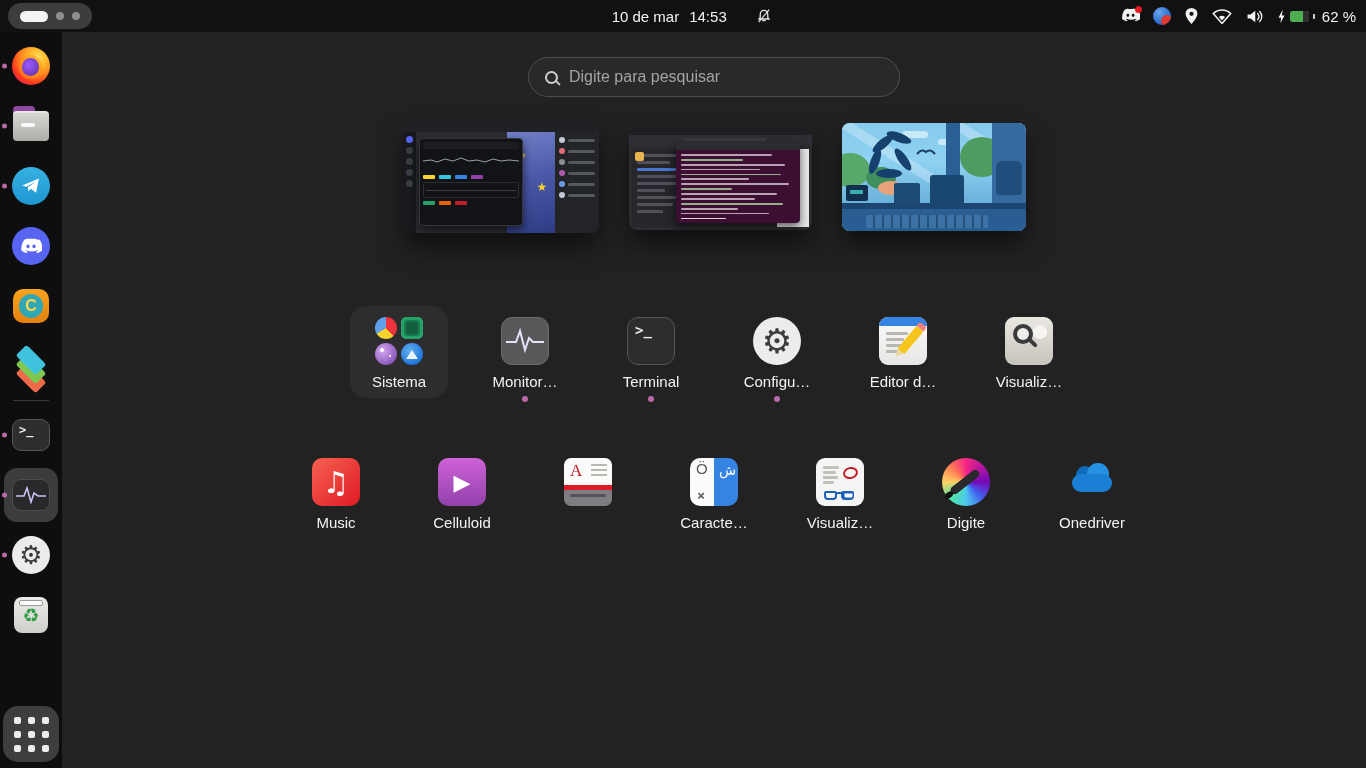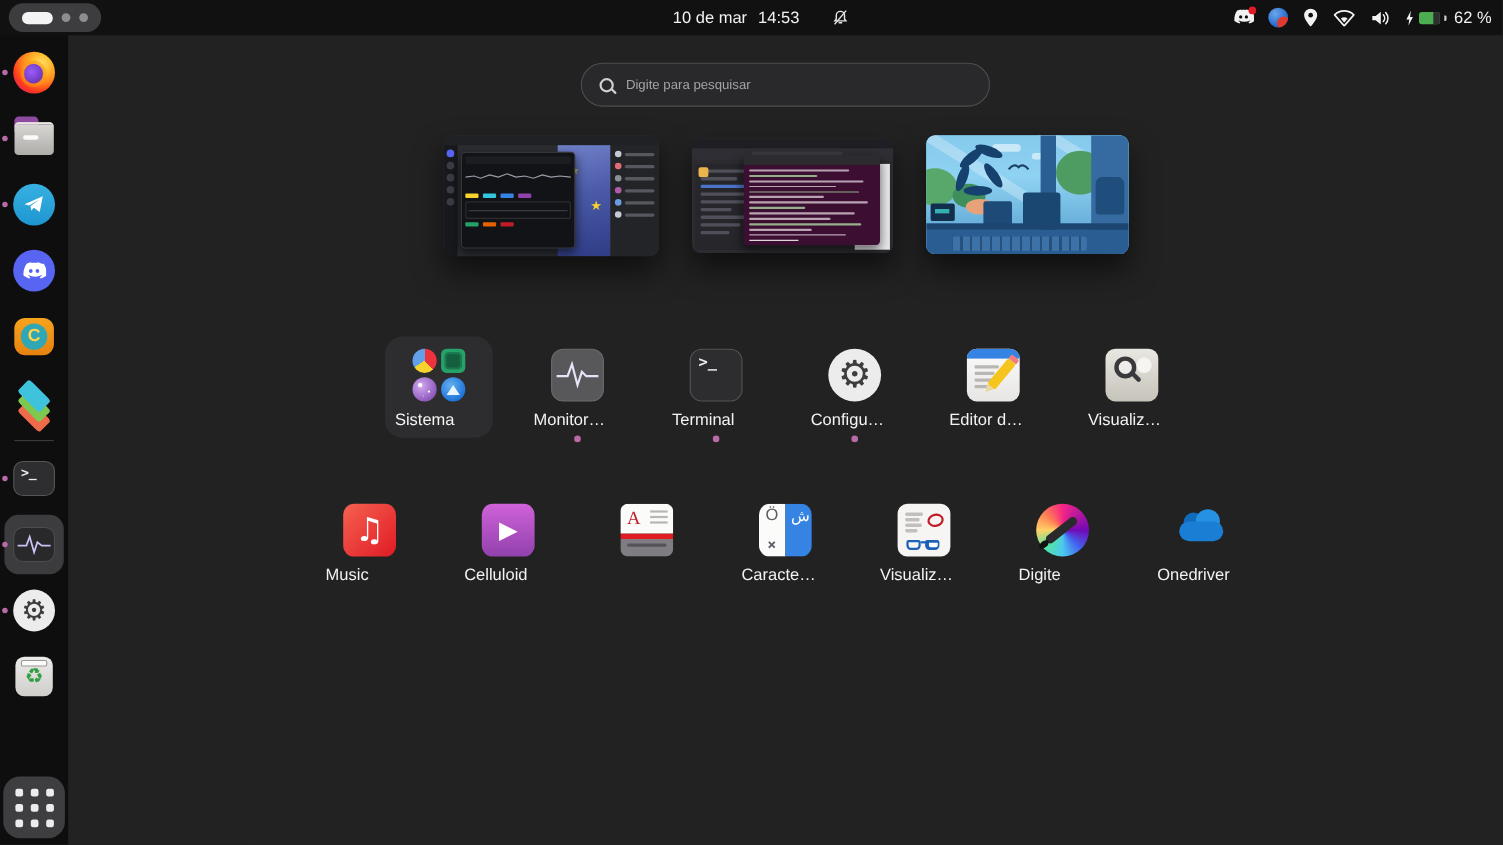--- a/index.html
+++ b/index.html
@@ -83,21 +83,21 @@
   .ic-trash::before { content:""; position:absolute; top:3px; left:5px; right:5px; height:4px; background:#fbfbfa; border-radius:2px; border:1px solid #9a9a98; }
   .ic-trash span { color:#2f9e44; font-size:19px; font-family:"DejaVu Sans",sans-serif; }
 
   
   .search-wrap { position:absolute; left:62px; right:0; top:57px; display:flex; justify-content:center; }
   .search { width:372px; height:40px; background:#29292b; border:1px solid #4e4e50; border-radius:21px;
     display:flex; align-items:center; padding:0 16px; gap:11px; }
   .mag { width:13px; height:13px; border:2px solid #cfcfcf; border-radius:50%; position:relative; flex:none; }
   .mag::after { content:""; position:absolute; width:6px; height:2px; background:#cfcfcf; transform:rotate(45deg);
     right:-5px; bottom:-2px; border-radius:1px; }
-  .search input { background:transparent; border:none; outline:none; color:#e8e8e8; font-size:12px; width:100%;
+  .search input { background:transparent; border:none; outline:none; color:#e8e8e8; font-size:16px; width:100%;
     font-family:"Liberation Sans","DejaVu Sans",sans-serif; }
   .search input::placeholder { color:#a3a3a3; opacity:1; }
 
   
   .thumbs { position:absolute; left:62px; right:0; top:123px; display:flex; justify-content:center; gap:30px; align-items:flex-start; }
   .thumb { border-radius:8px; overflow:hidden; position:relative; cursor:pointer;
     box-shadow:0 14px 26px rgba(0,0,0,.55); }
   .t1 { width:196px; height:110px; background:#2b2d31; }
   .t2 { width:183px; height:104px; background:#2b2b30; margin-top:3px; }
   .t3 { width:184px; height:108px; background:#79c3e9; }
@@ -158,21 +158,21 @@
   .t3 .monitor { position:absolute; left:88px; top:52px; width:34px; height:30px; background:#1a4672; border-radius:3px; }
   .t3 .orange { position:absolute; left:36px; top:58px; width:26px; height:14px; background:#e8a27a; border-radius:50%; }
 
   
   .app-grid { position:absolute; left:62px; right:0; top:303px; }
   .grid-row { display:flex; justify-content:center; min-height:141px; align-items:flex-start; }
   .cell { width:126px; display:flex; flex-direction:column; align-items:center; padding-top:14px; position:relative; cursor:pointer; }
   .cell.folder::before { content:""; position:absolute; left:14px; top:3px; width:98px; height:92px;
      background:#2d2d2f; border-radius:16px; }
   .cell > * { position:relative; }
-  .applabel { margin-top:8px; font-size:15px; line-height:18px; color:#f3f3f3; text-align:left;
+  .applabel { margin-top:8px; font-size:15px; line-height:18px; color:#f3f3f3; text-align:center;
      width:80px; overflow-wrap:break-word; -webkit-hyphens:manual; hyphens:manual; }
   .gdot { width:6px; height:6px; border-radius:50%; background:#b96aa8; margin-top:5px; }
 
   .aicon { width:48px; height:48px; flex:none; position:relative; }
 
   .folder-grid { display:grid; grid-template-columns:22px 22px; grid-template-rows:22px 22px; gap:4px; width:48px; height:48px; }
   .mini { border-radius:50%; position:relative; }
   .mini-pie { background:conic-gradient(#ed333b 0 38%, #f6d32d 38% 66%, #62a0ea 66% 100%); }
   .mini-chip { border-radius:5px; background:#26a269; display:flex; align-items:center; justify-content:center; }
   .mini-chip::after { content:""; width:12px; height:12px; background:#145f3e; border-radius:2px;

